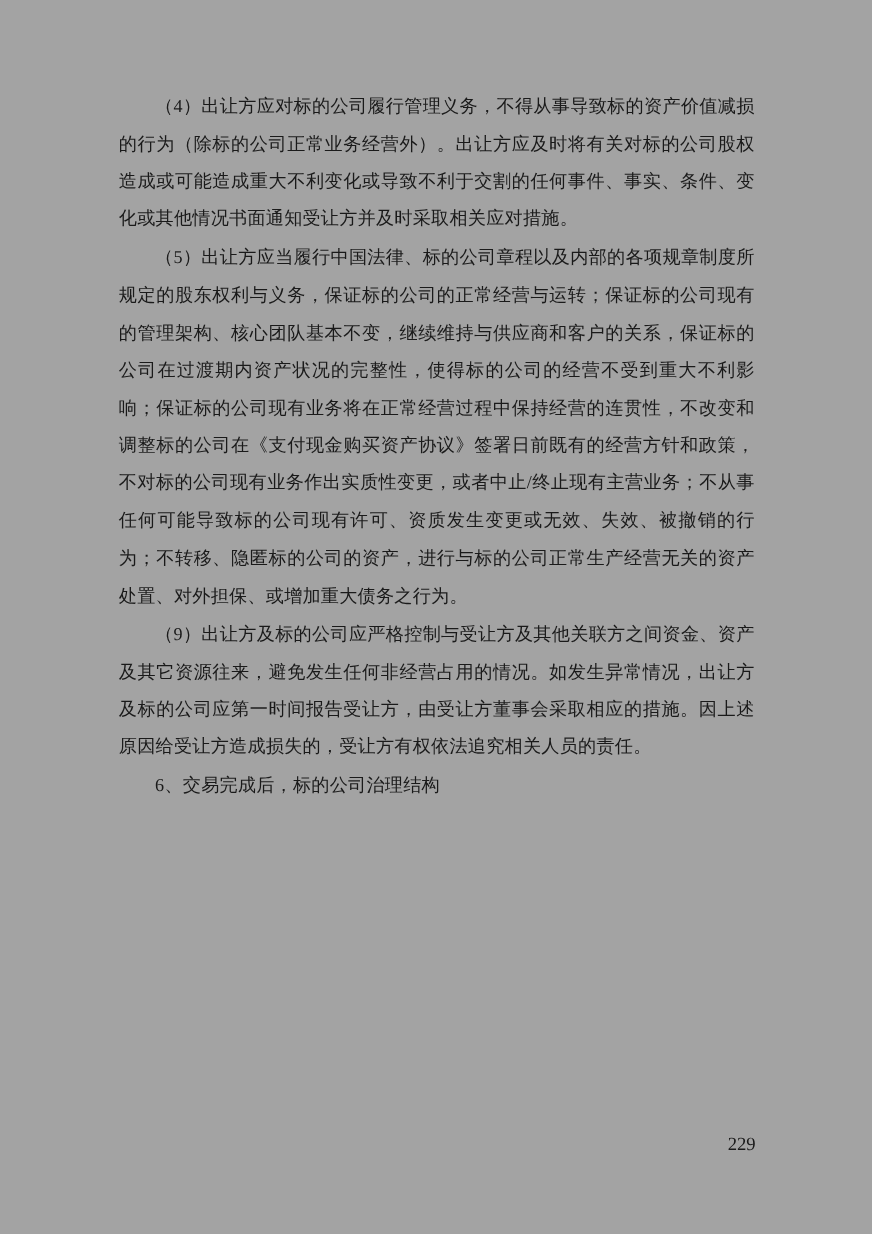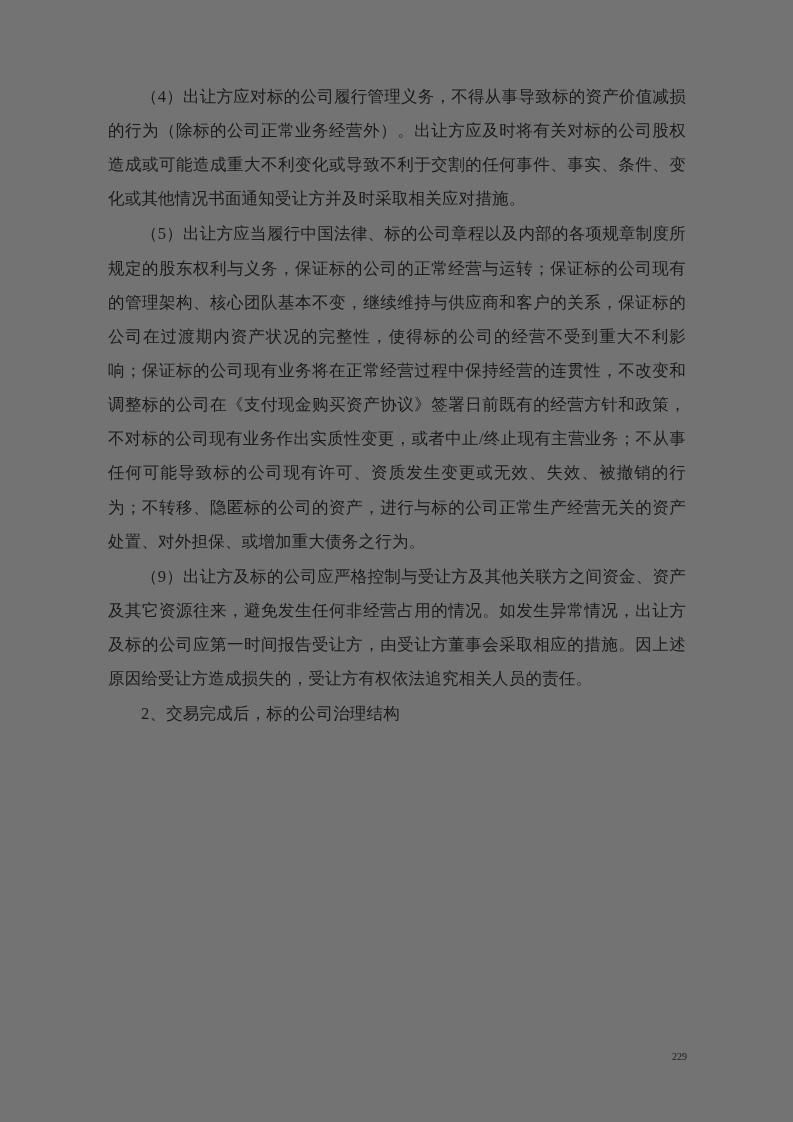--- a/index.html
+++ b/index.html
@@ -7,21 +7,21 @@
     padding: 0;
     background: #d9d9d9;
   }
   body {
     font-family: "Liberation Serif", "DejaVu Serif", serif;
   }
   .page {
     position: relative;
     width: 793px;
     height: 1122px;
-    background: #737373;
+    background: #a3a3a3;
     margin: 0 auto;
     overflow: hidden;
     box-sizing: border-box;
   }
   .content {
     position: absolute;
     left: 108px;
     top: 80px;
     width: 578px;
   }
@@ -32,30 +32,30 @@
     text-align: justify;
     text-justify: inter-ideograph;
     text-indent: 2em;
     color: #1a1a1a;
     letter-spacing: 0.2px;
     word-break: break-all;
   }
   .pageno {
     position: absolute;
     right: 106px;
-    bottom: 60px;
-    font-size: 10px;
+    bottom: 72px;
+    font-size: 17px;
     color: #1a1a1a;
     font-family: "Liberation Serif", "DejaVu Serif", serif;
   }
 </style>
 </head>
 <body>
 
 <div class="page">
   <div class="content">
     <p class="para">（4）出让方应对标的公司履行管理义务，不得从事导致标的资产价值减损的行为（除标的公司正常业务经营外）。出让方应及时将有关对标的公司股权造成或可能造成重大不利变化或导致不利于交割的任何事件、事实、条件、变化或其他情况书面通知受让方并及时采取相关应对措施。</p>
     <p class="para">（5）出让方应当履行中国法律、标的公司章程以及内部的各项规章制度所规定的股东权利与义务，保证标的公司的正常经营与运转；保证标的公司现有的管理架构、核心团队基本不变，继续维持与供应商和客户的关系，保证标的公司在过渡期内资产状况的完整性，使得标的公司的经营不受到重大不利影响；保证标的公司现有业务将在正常经营过程中保持经营的连贯性，不改变和调整标的公司在《支付现金购买资产协议》签署日前既有的经营方针和政策，不对标的公司现有业务作出实质性变更，或者中止/终止现有主营业务；不从事任何可能导致标的公司现有许可、资质发生变更或无效、失效、被撤销的行为；不转移、隐匿标的公司的资产，进行与标的公司正常生产经营无关的资产处置、对外担保、或增加重大债务之行为。</p>
     <p class="para">（9）出让方及标的公司应严格控制与受让方及其他关联方之间资金、资产及其它资源往来，避免发生任何非经营占用的情况。如发生异常情况，出让方及标的公司应第一时间报告受让方，由受让方董事会采取相应的措施。因上述原因给受让方造成损失的，受让方有权依法追究相关人员的责任。</p>
-    <p class="para">2、交易完成后，标的公司治理结构</p>
+    <p class="para">6、交易完成后，标的公司治理结构</p>
   </div>
   <div class="pageno">229</div>
 </div>
 
 </body></html>

